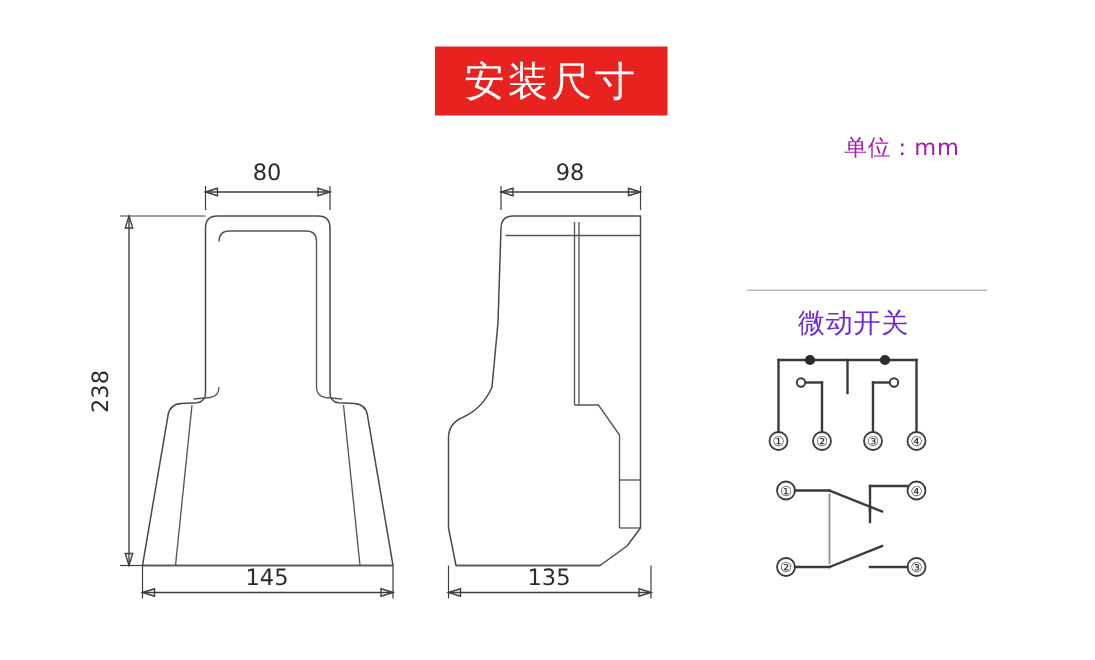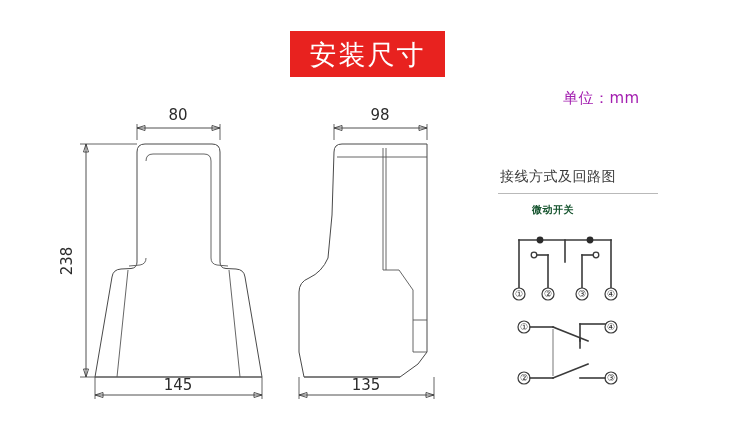--- a/index.html
+++ b/index.html
@@ -72,25 +72,24 @@
     left: 498px;
     top: 193px;
     width: 160px;
     height: 1px;
     background: #b9b9b9;
   }
   .switch-label {
     position: absolute;
     left: 532px;
     top: 203px;
-    font-size: 10px;
-    color: #14532d;
+    font-size: 18px;
+    color: #6d28d9;
     white-space: nowrap;
     letter-spacing: 0.5px;
-    font-weight: bold;
   }
 
   
   svg.layer {
     position: absolute;
     left: 0;
     top: 0;
     width: 730px;
     height: 440px;
     overflow: visible;
@@ -158,21 +157,20 @@
 <body>
 
 <div class="page">
 
   <div class="title-banner">
     <span class="title-text">安装尺寸</span>
   </div>
 
   <div class="unit-label">单位：mm</div>
 
-  <div class="wiring-heading">接线方式及回路图</div>
   <div class="wiring-rule"></div>
   <div class="switch-label">微动开关</div>
 
   <svg class="layer" viewBox="0 0 730 440">
 
     <g>
 
       <path class="outline" d="M 137,152
            Q 137,144 145,144
            L 212,144

